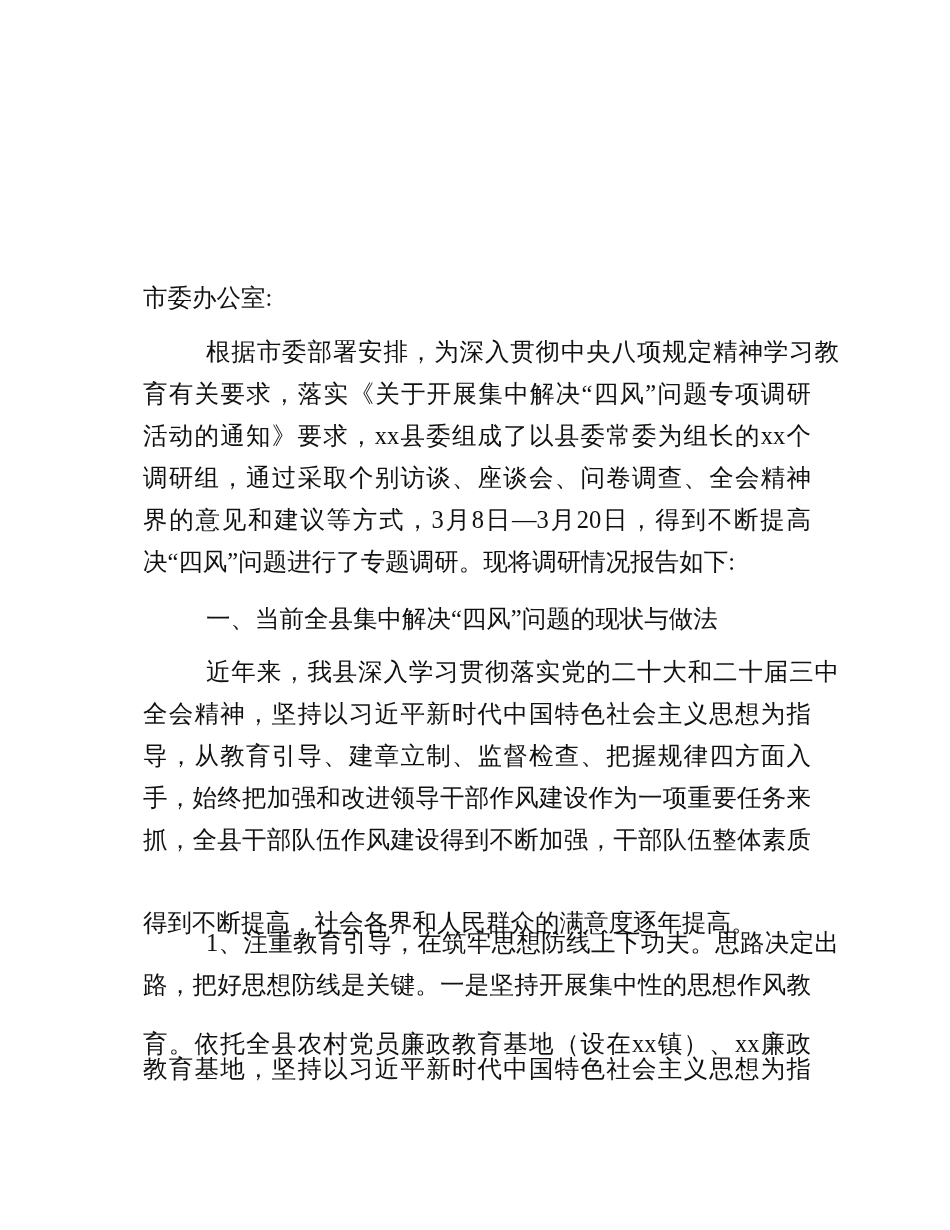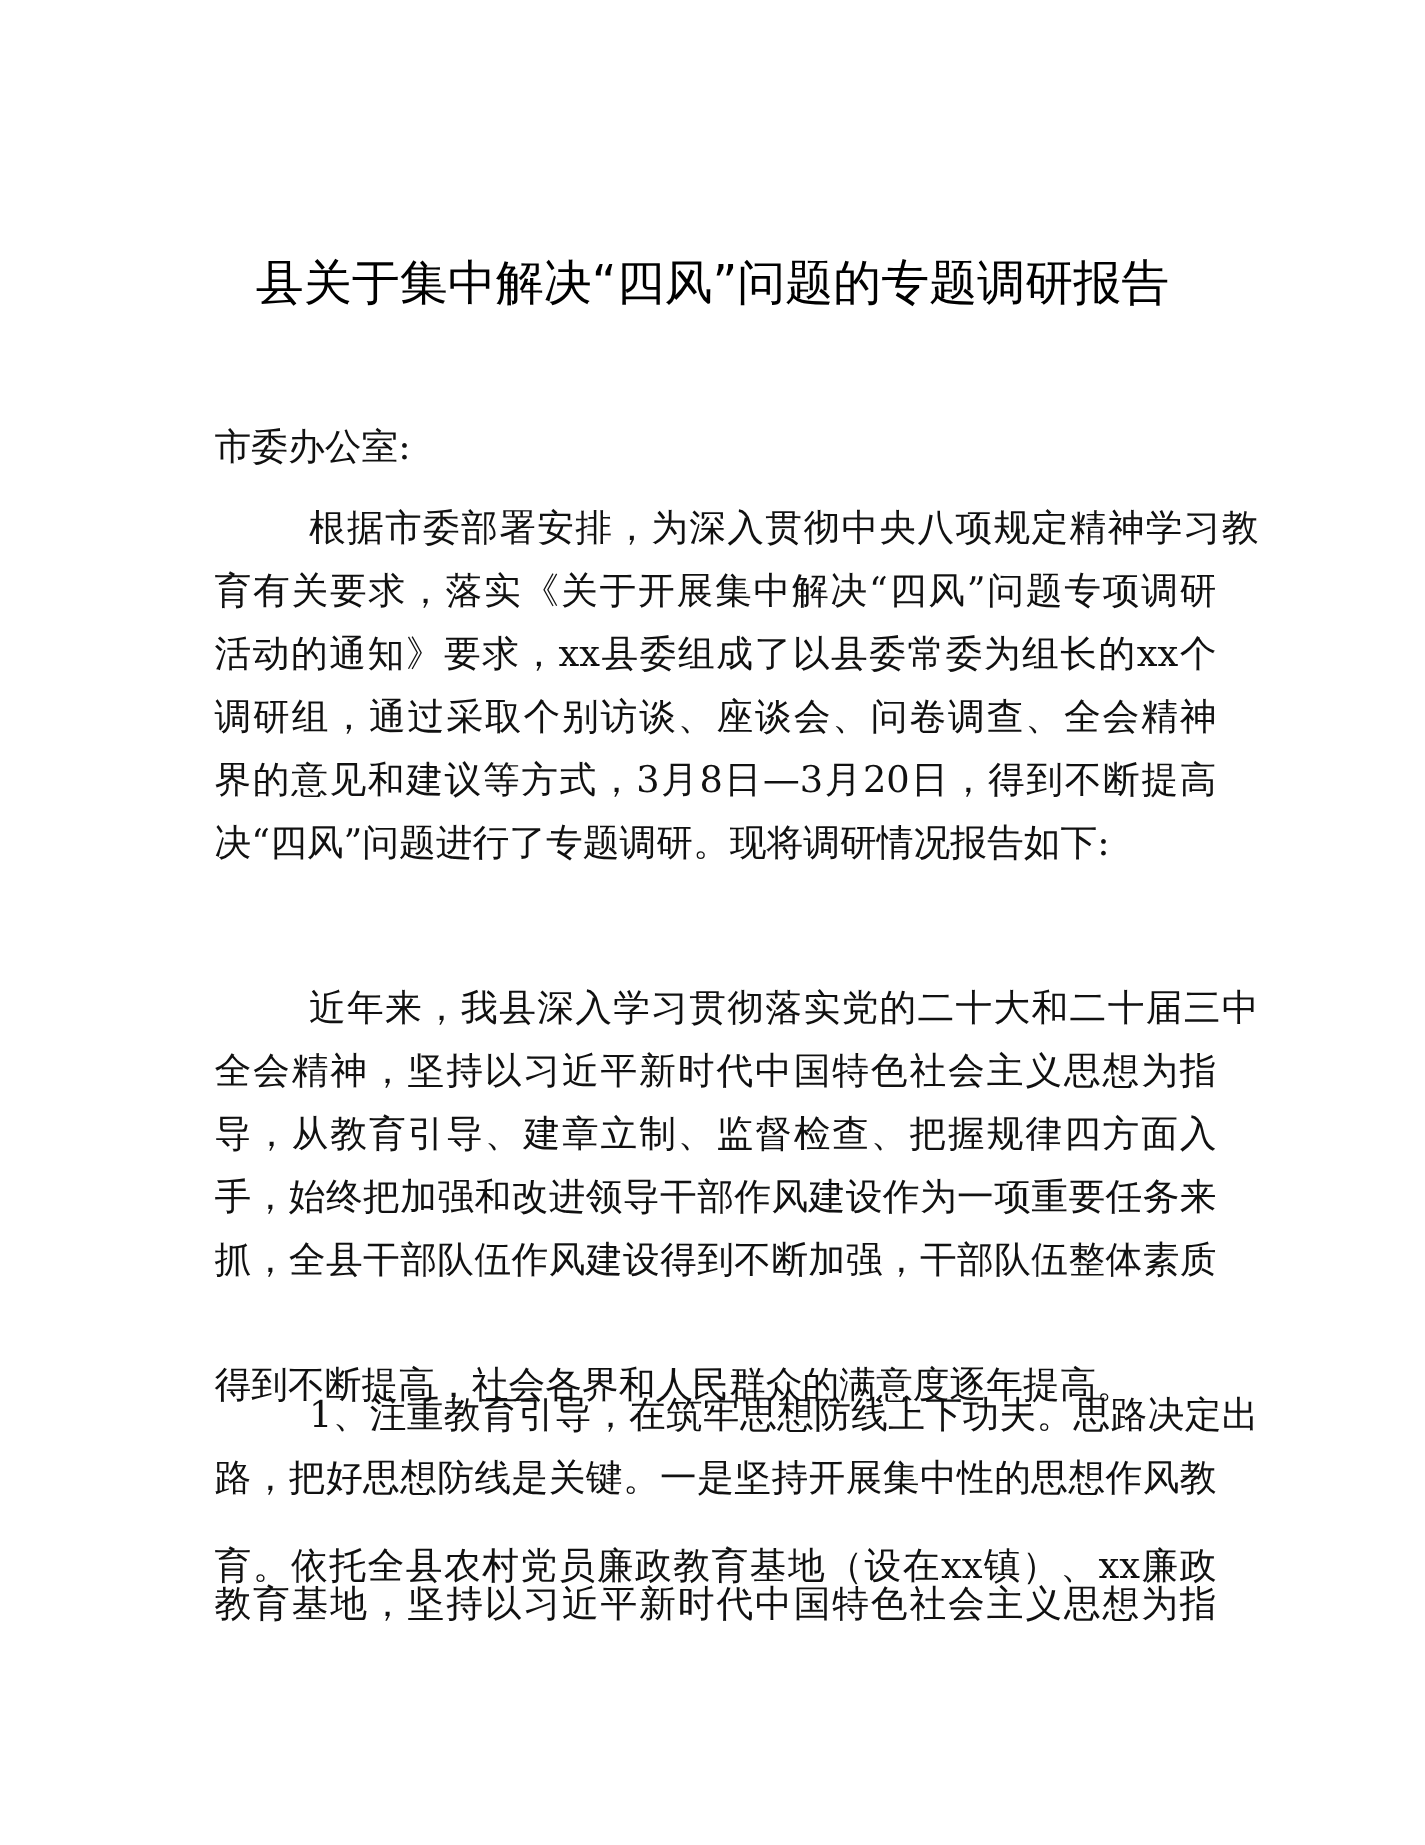--- a/index.html
+++ b/index.html
@@ -3,41 +3,41 @@
 <meta charset="utf-8">
 <style>
   html, body { margin: 0; padding: 0; background: #ffffff; }
   body { width: 950px; height: 1230px; position: relative; overflow: hidden;
          font-family: "DejaVu Serif", "Liberation Serif", serif; color: #111111; }
   .page { position: absolute; left: 0; top: 0; width: 950px; height: 1230px; background: #ffffff; }
   .title { position: absolute; left: 0; width: 950px; top: 166px; text-align: center;
            font-family: "DejaVu Sans", "Liberation Sans", sans-serif; font-size: 32px;
            letter-spacing: 0px; color: #000; line-height: 44px; }
   .line { position: absolute; left: 143px; width: 668px; font-size: 24.5px; line-height: 34px;
-          white-space: nowrap; text-align: justify; text-align-last: justify; color: #111; }
+          white-space: nowrap; text-align: justify; text-align-last: justify; color: #111; font-family: Liberation Serif, serif; }
   .line.last { text-align-last: left; }
   .line.indent { left: 178px; width: 633px; margin-left: 28px; }
 </style>
 </head>
 <body>
 
 <div class="page">
-  <div class="title">县关于集中解决“四风”问题的专题调研报告</div>
 
   <div class="line last" style="top:281px">市委办公室:</div>
 
   <div>
     <div class="line indent" style="top:335px">根据市委部署安排，为深入贯彻中央八项规定精神学习教</div>
     <div class="line" style="top:377px">育有关要求，落实《关于开展集中解决“四风”问题专项调研</div>
     <div class="line" style="top:419px">活动的通知》要求，xx县委组成了以县委常委为组长的xx个</div>
     <div class="line" style="top:461px">调研组，通过采取个别访谈、座谈会、问卷调查、全会精神</div>
     <div class="line" style="top:503px">界的意见和建议等方式，3月8日—3月20日，得到不断提高</div>
     <div class="line last" style="top:545px">决“四风”问题进行了专题调研。现将调研情况报告如下:</div>
   </div>
 
+  <div class="line indent last" style="top:602px">一、当前全县集中解决“四风”问题的现状与做法</div>
 
   <div>
     <div class="line indent" style="top:655px">近年来，我县深入学习贯彻落实党的二十大和二十届三中</div>
     <div class="line" style="top:697px">全会精神，坚持以习近平新时代中国特色社会主义思想为指</div>
     <div class="line" style="top:739px">导，从教育引导、建章立制、监督检查、把握规律四方面入</div>
     <div class="line" style="top:781px">手，始终把加强和改进领导干部作风建设作为一项重要任务来</div>
     <div class="line" style="top:823px">抓，全县干部队伍作风建设得到不断加强，干部队伍整体素质</div>
     <div class="line last" style="top:906px">得到不断提高，社会各界和人民群众的满意度逐年提高。</div>
   </div>
 

